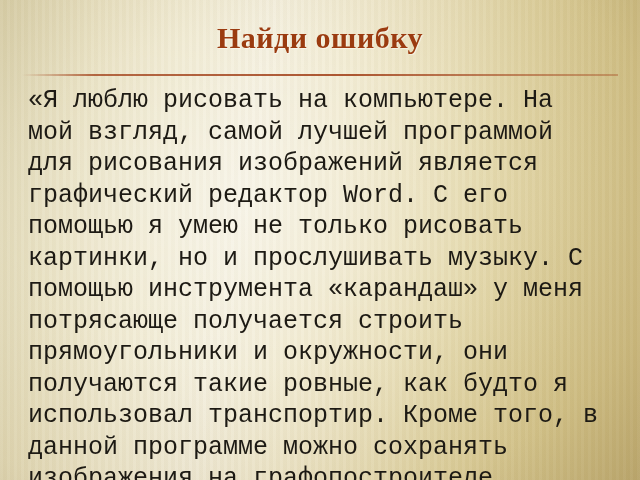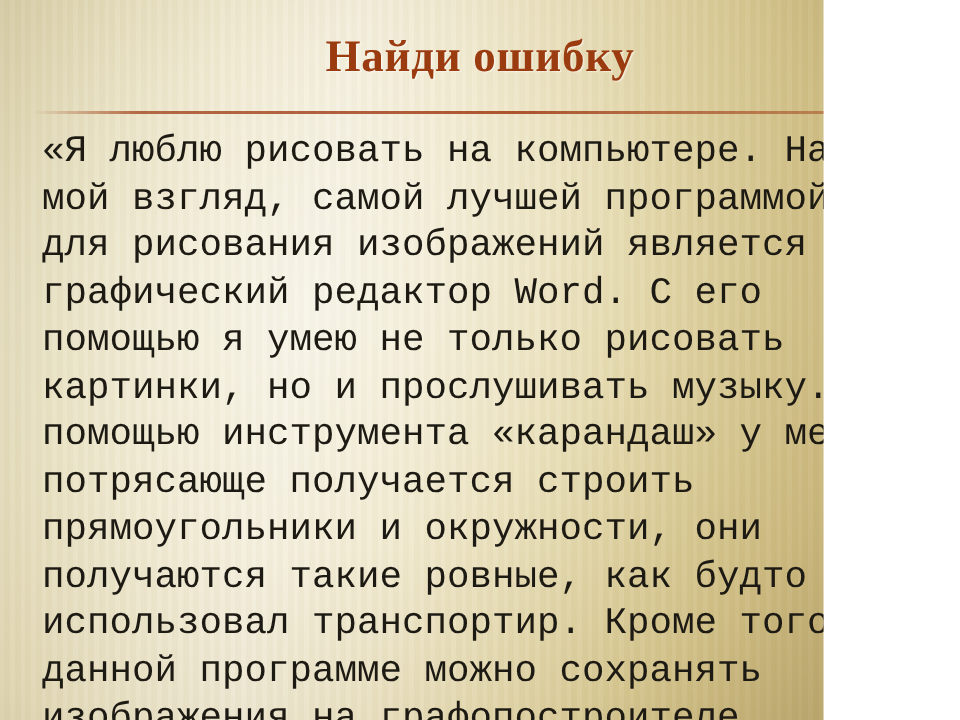--- a/index.html
+++ b/index.html
@@ -7,21 +7,21 @@
     padding: 0;
   }
   body {
     width: 640px;
     height: 480px;
     overflow: hidden;
     font-family: "Liberation Serif", serif;
   }
   #slide {
     position: relative;
-    width: 549px;
+    width: 640px;
     height: 480px;
     box-sizing: border-box;
     background:
       linear-gradient(100deg,
         #d8cfa8 0%,
         #e7dfbe 14%,
         #efe9cf 26%,
         #f3eedb 38%,
         #f0e9cd 50%,
         #e9dfb8 62%,

